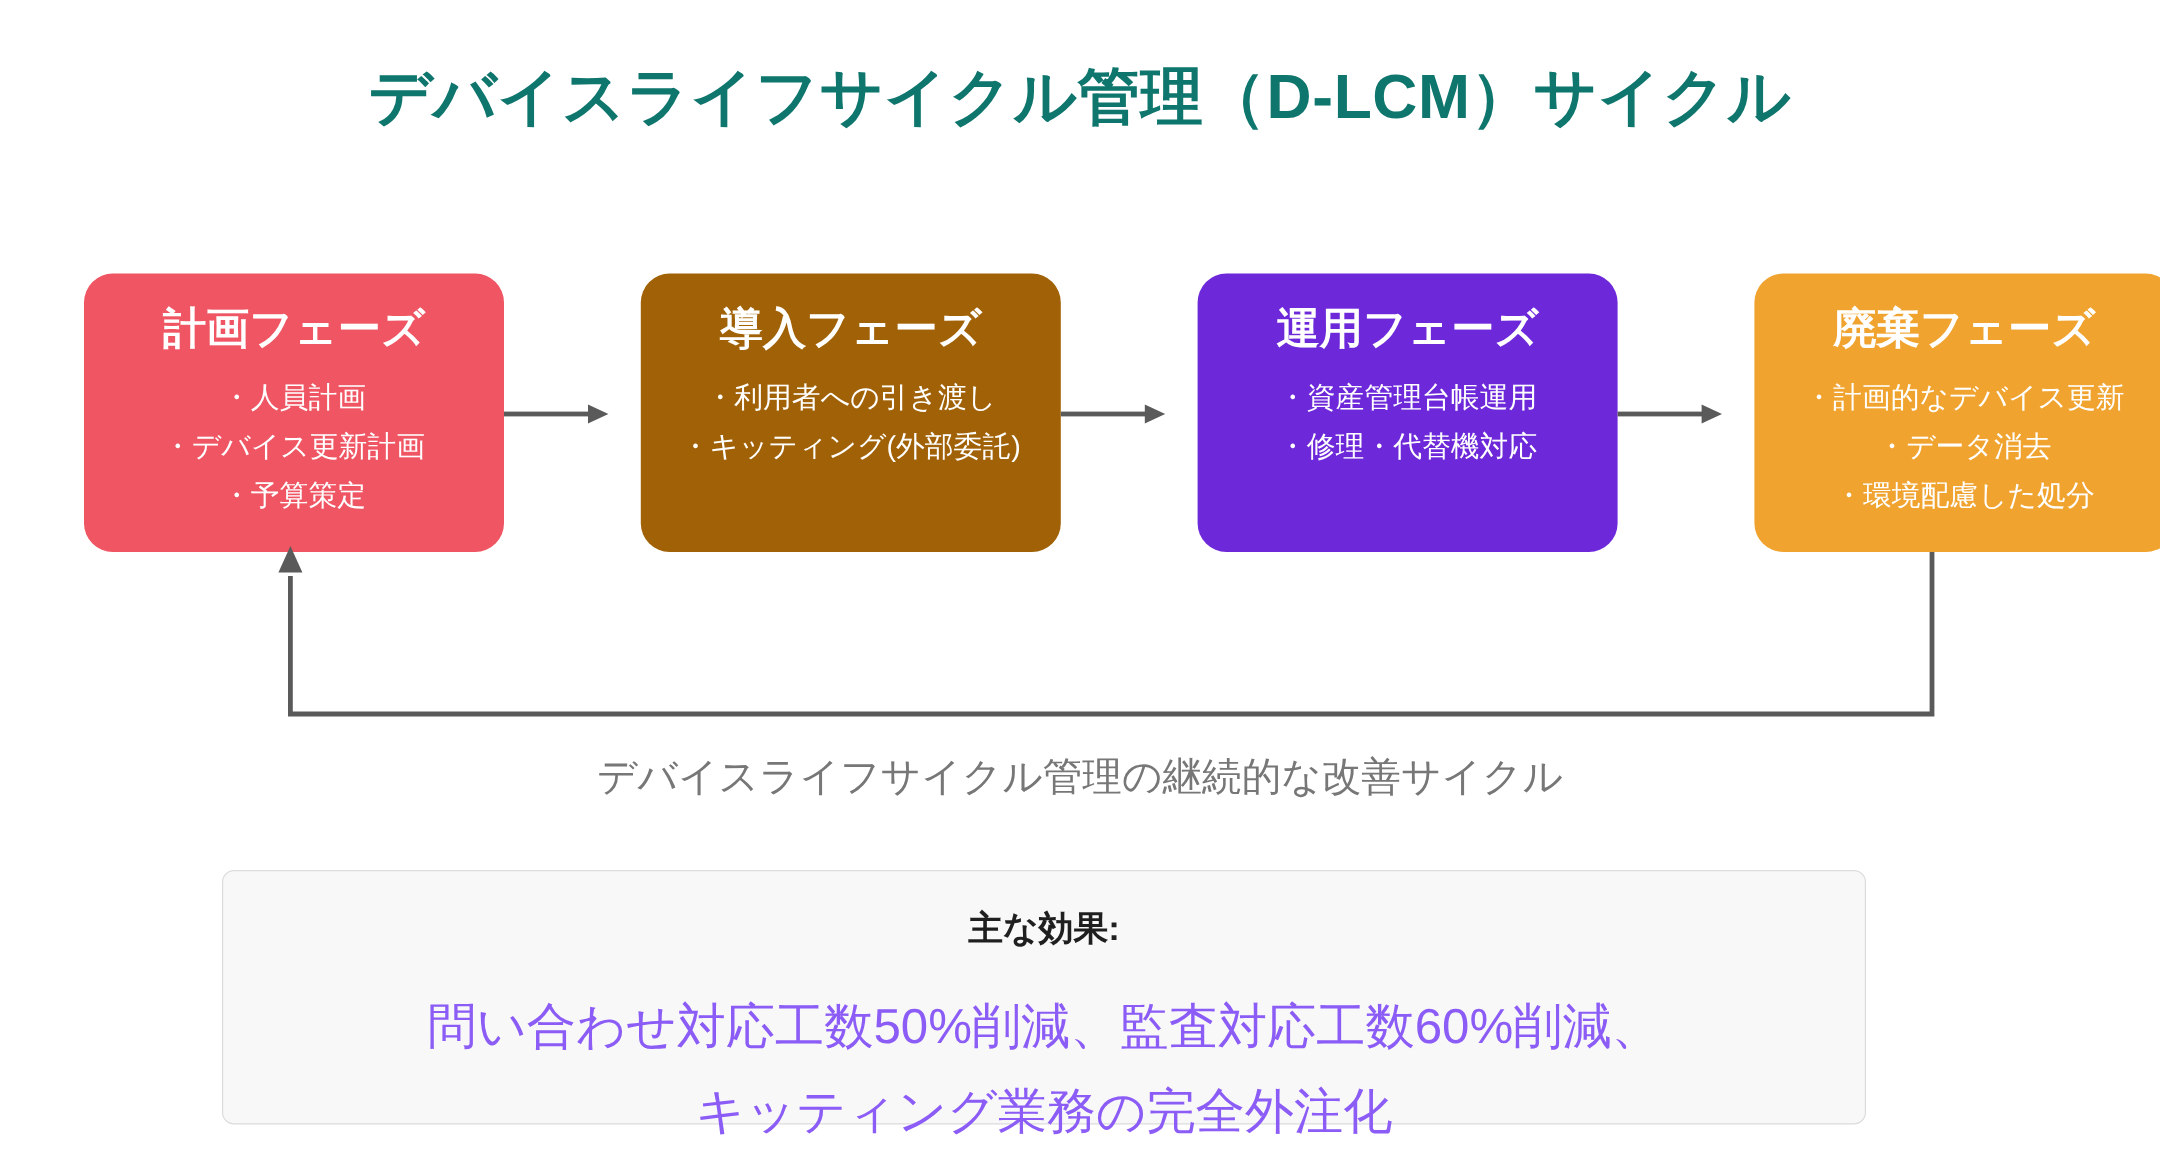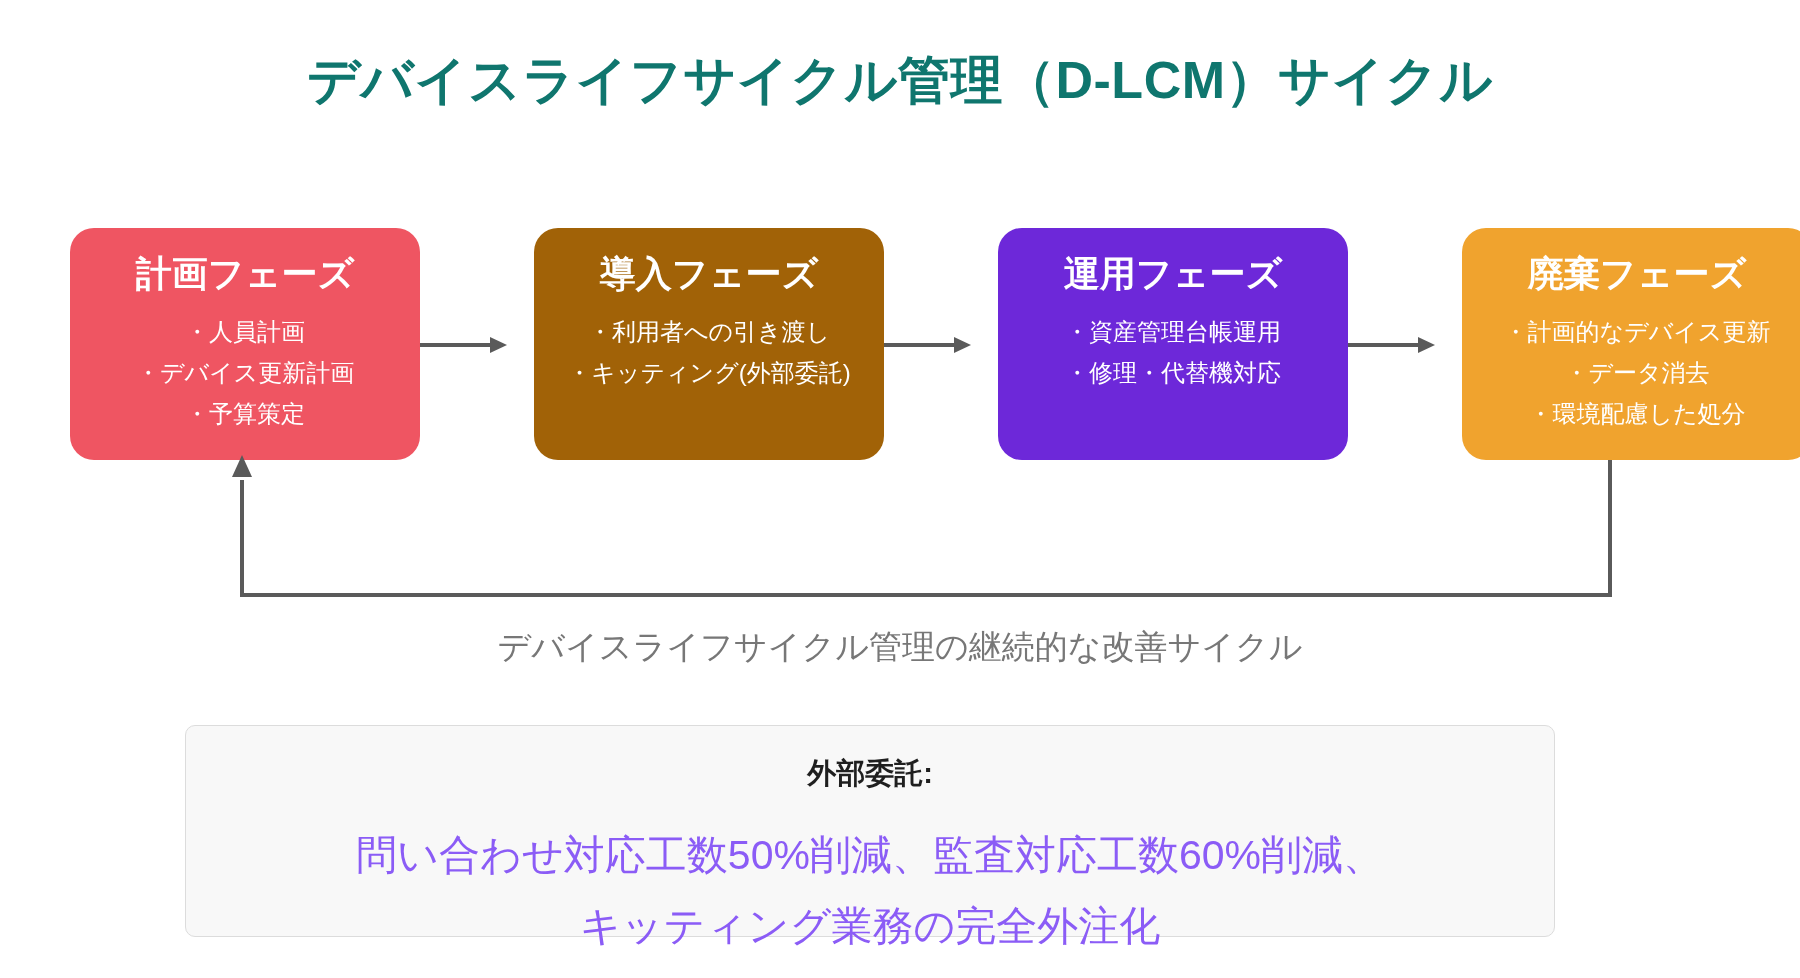--- a/index.html
+++ b/index.html
@@ -201,18 +201,18 @@
   </div>
 
   <svg class="loop" viewBox="0 0 1800 160" width="1800" height="160">
     <polyline points="1610,5 1610,140 242,140 242,25" fill="none" stroke="#5a5a5a" stroke-width="4"></polyline>
     <polygon points="242,0 232,22 252,22" fill="#5a5a5a"></polygon>
   </svg>
 
   <div class="loop-label">デバイスライフサイクル管理の継続的な改善サイクル</div>
 
   <div class="effects-panel">
-    <div class="effects-heading">外部委託:</div>
+    <div class="effects-heading">主な効果:</div>
     <div class="effects-line">問い合わせ対応工数50%削減、監査対応工数60%削減、</div>
     <div class="effects-line">キッティング業務の完全外注化</div>
   </div>
 
 </div>
 
 </body></html>

